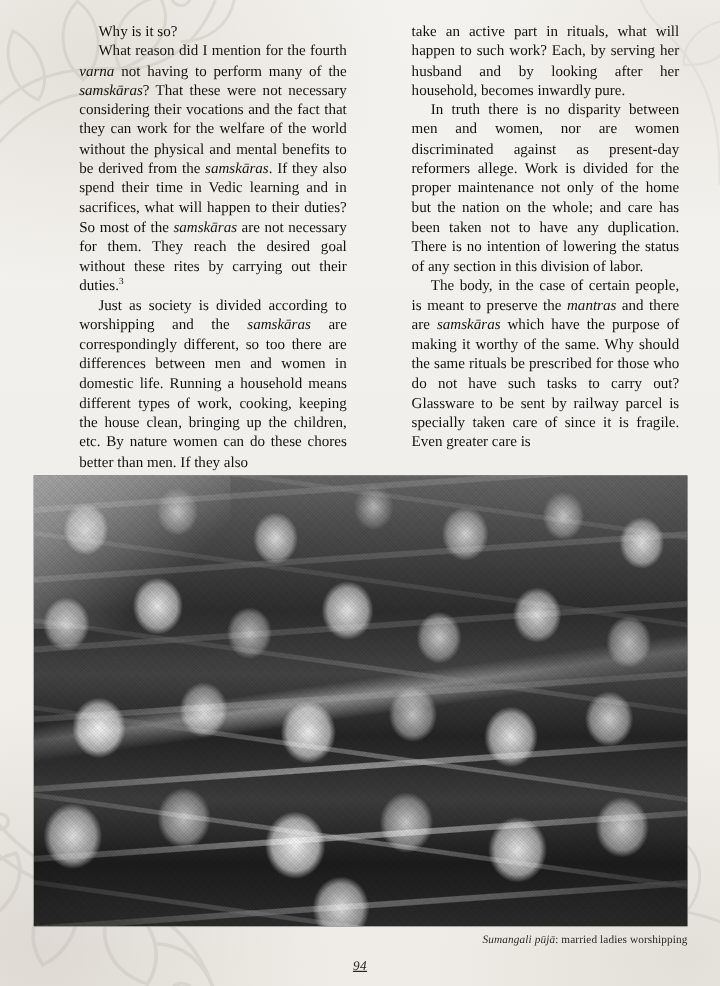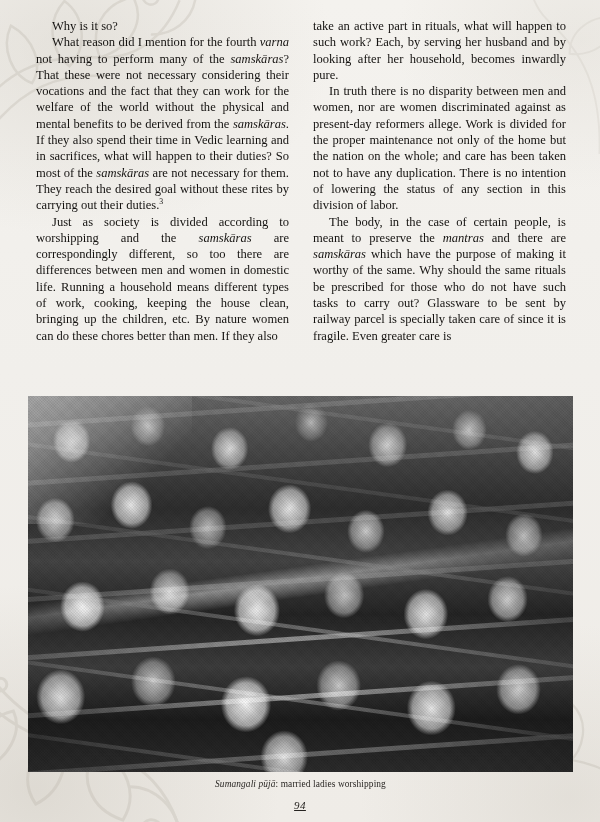--- a/index.html
+++ b/index.html
@@ -49,20 +49,21 @@
     display: flex;
     gap: 24px;
   }
   .col {
     width: 253px;
     font-size: 12.55px;
     line-height: 16.3px;
     text-align: justify;
     text-justify: inter-word;
     hyphens: manual;
+    margin-left: 30px;
   }
   .col p {
     margin: 0;
     text-indent: 16px;
   }
   .col p.noind { text-indent: 0; }
   .col i, .col em { font-style: italic; }
   sup {
     font-size: 0.62em;
     vertical-align: super;
@@ -159,21 +160,21 @@
   
   #photo .bgpatch {
     position: absolute;
     left: 0; top: 0;
     width: 30%; height: 34%;
     background: linear-gradient(135deg, rgba(226,223,217,0.55) 0%, rgba(226,223,217,0) 70%);
   }
 
   #caption {
     margin-top: 6px;
-    text-align: center;
+    text-align: right;
     font-size: 9.4px;
     line-height: 12px;
     color: #2a2724;
     letter-spacing: 0.1px;
   }
   #caption i { font-style: italic; }
 
   #folio {
     position: absolute;
     left: 0;

